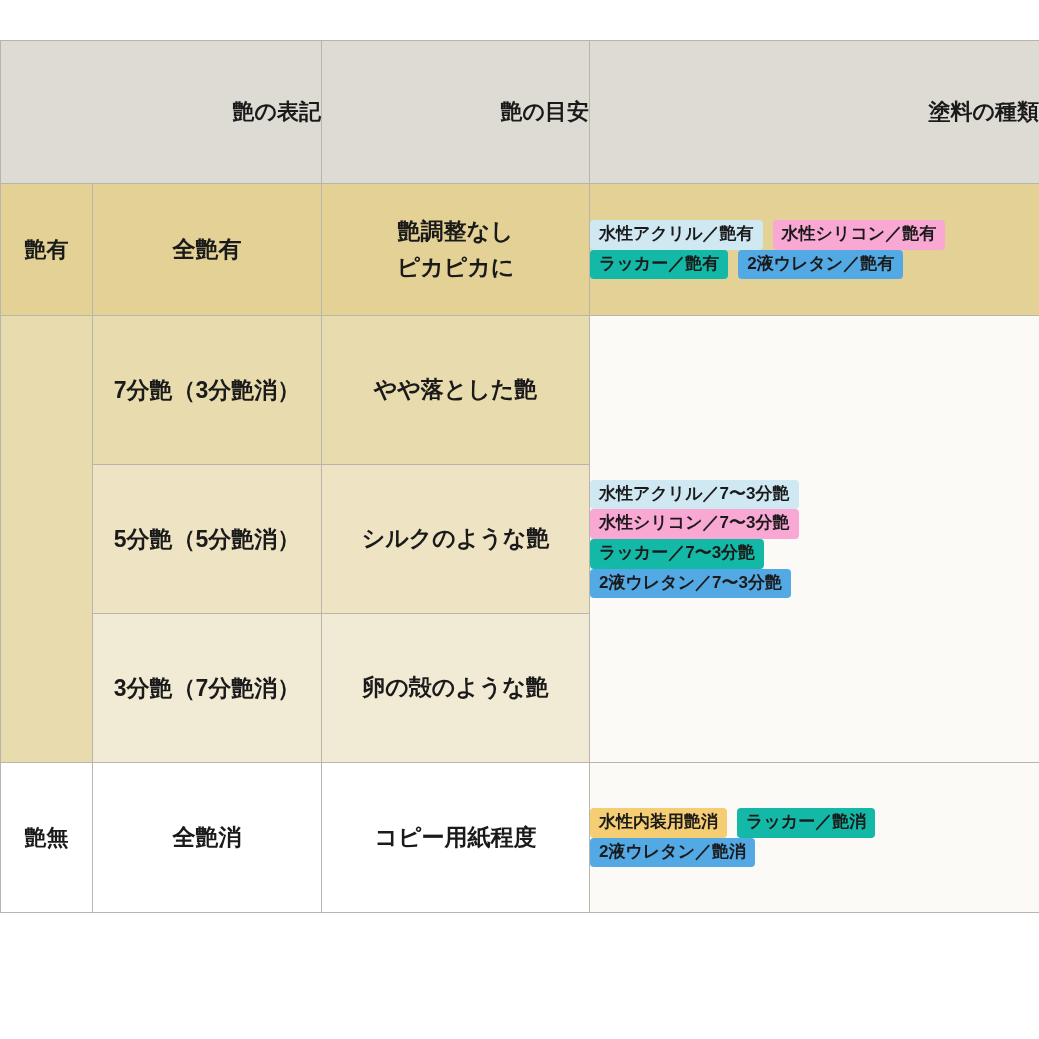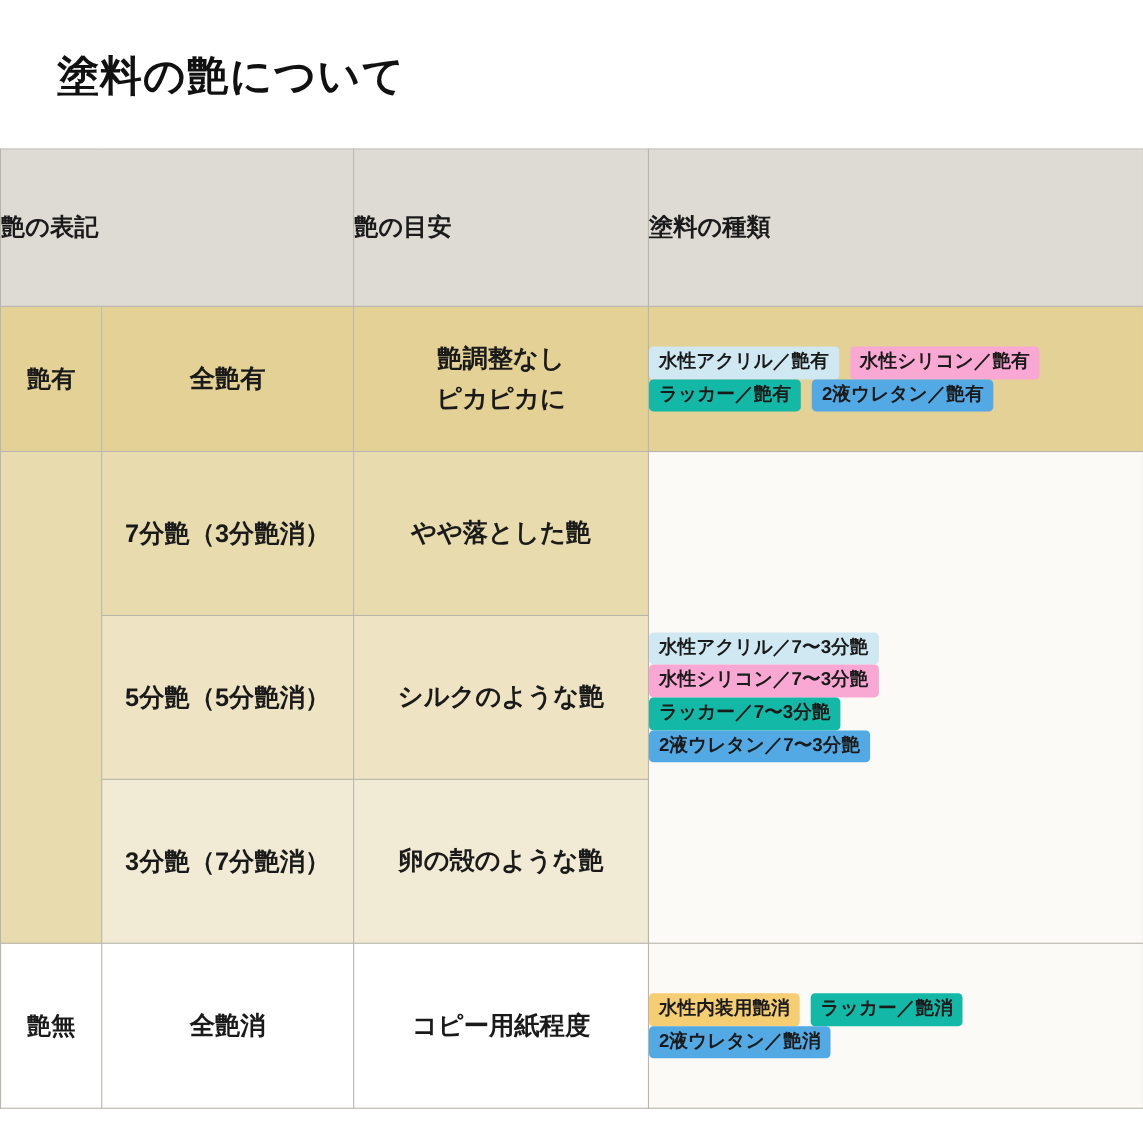--- a/index.html
+++ b/index.html
@@ -44,21 +44,21 @@
   col.c-mark  { width: 92px; }
   col.c-name  { width: 229px; }
   col.c-guide { width: 268px; }
   col.c-type  { width: 450px; }
 
   thead th {
     background: #dedbd5;
     height: 142px;
     font-weight: bold;
     font-size: 22px;
-    text-align: left;
+    text-align: right;
     color: #1a1a1a;
   }
   thead th.head-span {
     border-left: 1px solid #b9b5ad;
   }
 
   td.mark-cell {
     text-align: center;
     font-weight: bold;
     font-size: 22px;
@@ -121,21 +121,20 @@
   .tag.urethane  { background: #53a9e4; }
   .tag.interior  { background: #f5cd73; }
 
   .rows-4 .tag-wrap { flex-direction: column; align-items: flex-start; }
 </style>
 </head>
 <body>
 
 <div class="page">
 
-  <div class="title">塗料の艶について</div>
 
   <table class="gloss-table">
     <colgroup>
       <col class="c-mark">
       <col class="c-name">
       <col class="c-guide">
       <col class="c-type">
     </colgroup>
     <thead>
       <tr>

